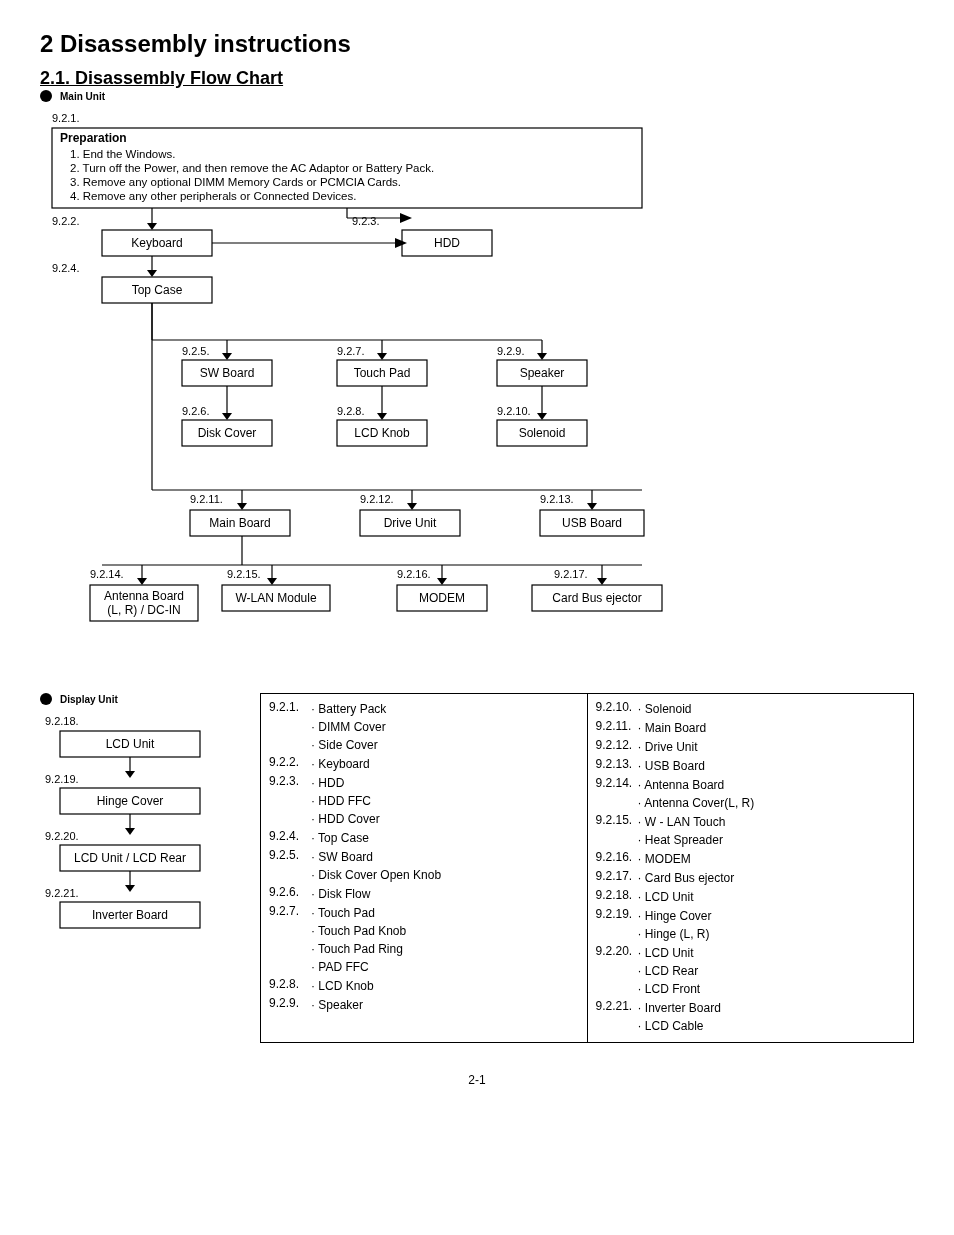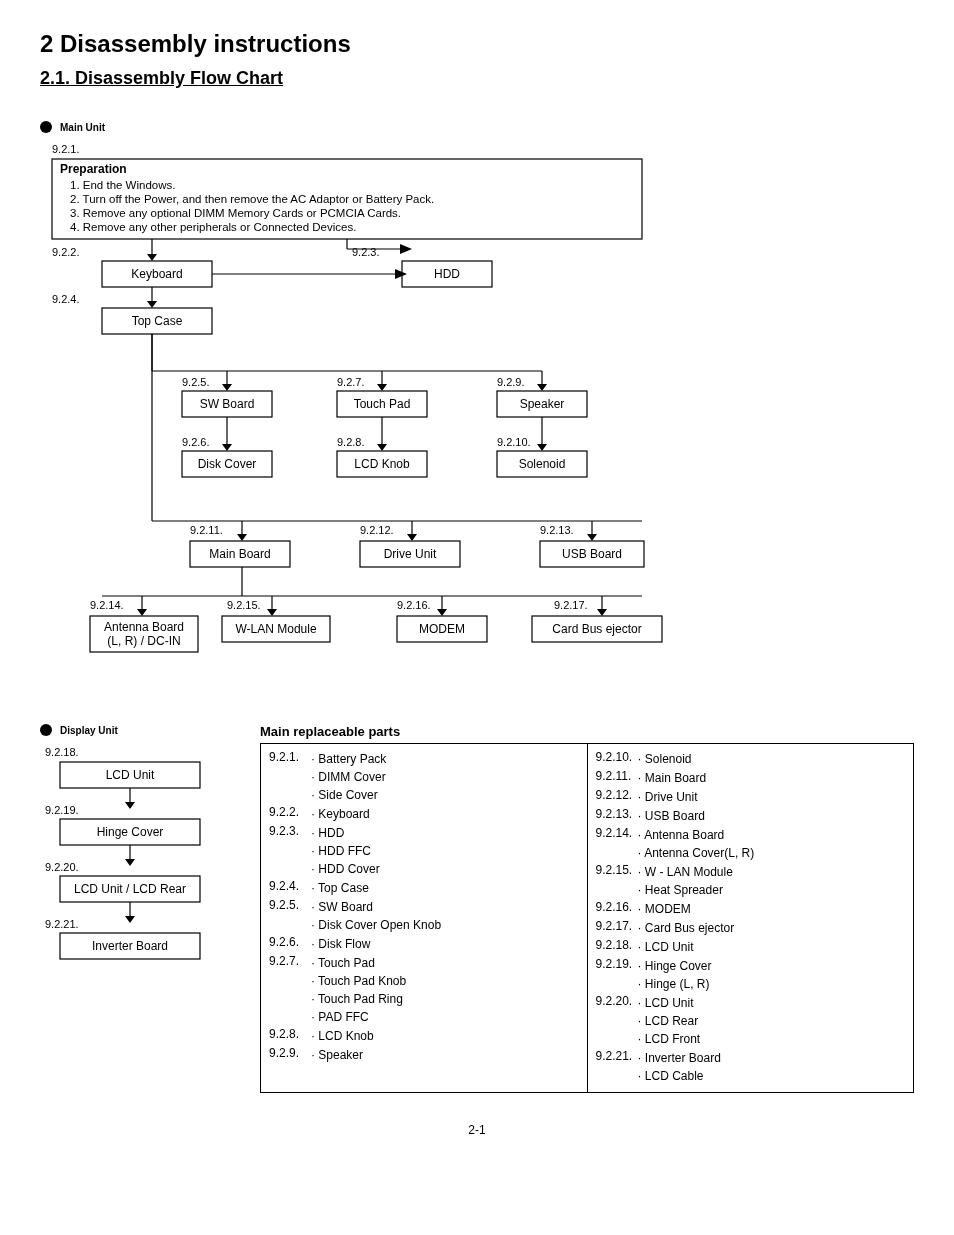--- a/index.html
+++ b/index.html
@@ -13,21 +13,21 @@
       padding: 30px 40px;
     }
     h1 {
       font-size: 24px;
       font-weight: bold;
       margin-bottom: 10px;
     }
     h2 {
       font-size: 18px;
       font-weight: bold;
-      margin-bottom: 32px;
+      margin-bottom: 1px;
       text-decoration: underline;
     }
     .section-label {
       font-size: 10px;
       font-weight: bold;
       display: flex;
       align-items: center;
       gap: 4px;
       margin-bottom: 8px;
     }
@@ -246,21 +246,20 @@
       <line x1="90" y1="158" x2="90" y2="174" stroke="#000" stroke-width="1.2"></line>
       <polygon points="85,172 95,172 90,179" fill="#000"></polygon>
 
       <text x="5" y="184" font-size="11">9.2.21.</text>
       <rect x="20" y="189" width="140" height="26" fill="none" stroke="#000" stroke-width="1.2"></rect>
       <text x="90" y="206" font-size="12" text-anchor="middle">Inverter Board</text>
     </svg>
   </div>
 
   <div style="flex:1;">
-    <div style="font-weight:bold; margin-bottom:4px; font-size:13px;">Main replaceable parts</div>
     <div style="display:flex; border:1px solid #000; border-bottom:1px solid #000;">
 
       <div style="flex:1; padding:6px 8px; border-right:1px solid #000;">
         <div class="parts-row">
             <span class="parts-num">9.2.1.</span>
             <span class="parts-items">
               <div>· Battery Pack</div>
               <div>· DIMM Cover</div>
               <div>· Side Cover</div>
             </span>
@@ -349,21 +348,21 @@
         <div class="parts-row">
             <span class="parts-num">9.2.14.</span>
             <span class="parts-items">
               <div>· Antenna Board</div>
               <div>· Antenna Cover(L, R)</div>
             </span>
           </div>
         <div class="parts-row">
             <span class="parts-num">9.2.15.</span>
             <span class="parts-items">
-              <div>· W - LAN Module</div>
+              <div>· W - LAN Touch</div>
               <div>· Heat Spreader</div>
             </span>
           </div>
         <div class="parts-row">
             <span class="parts-num">9.2.16.</span>
             <span class="parts-items">
               <div>· MODEM</div>
             </span>
           </div>
         <div class="parts-row">

